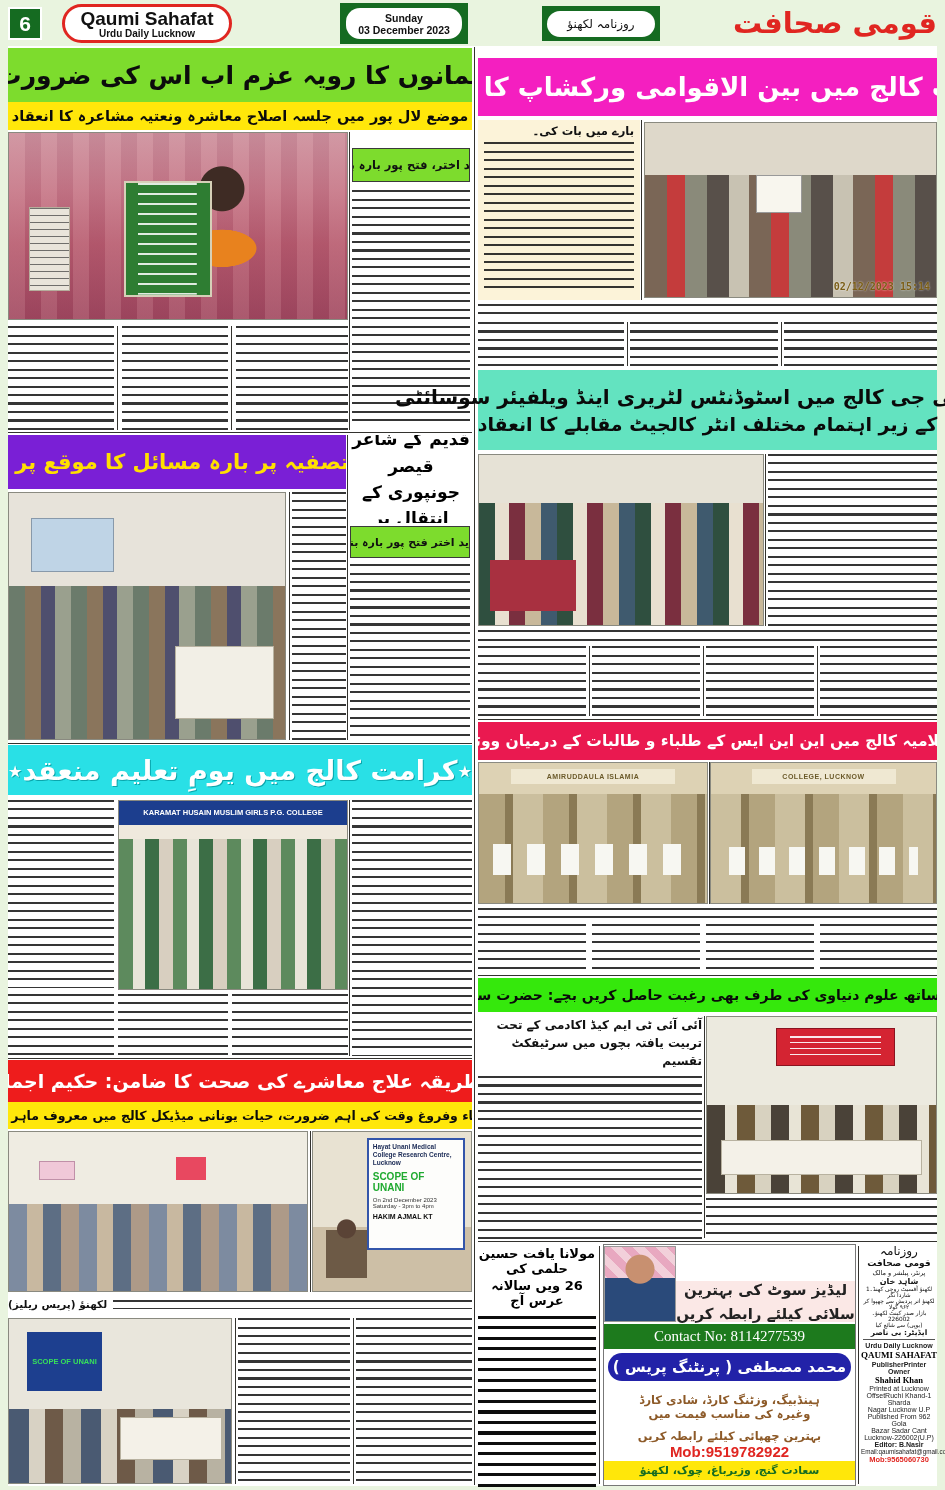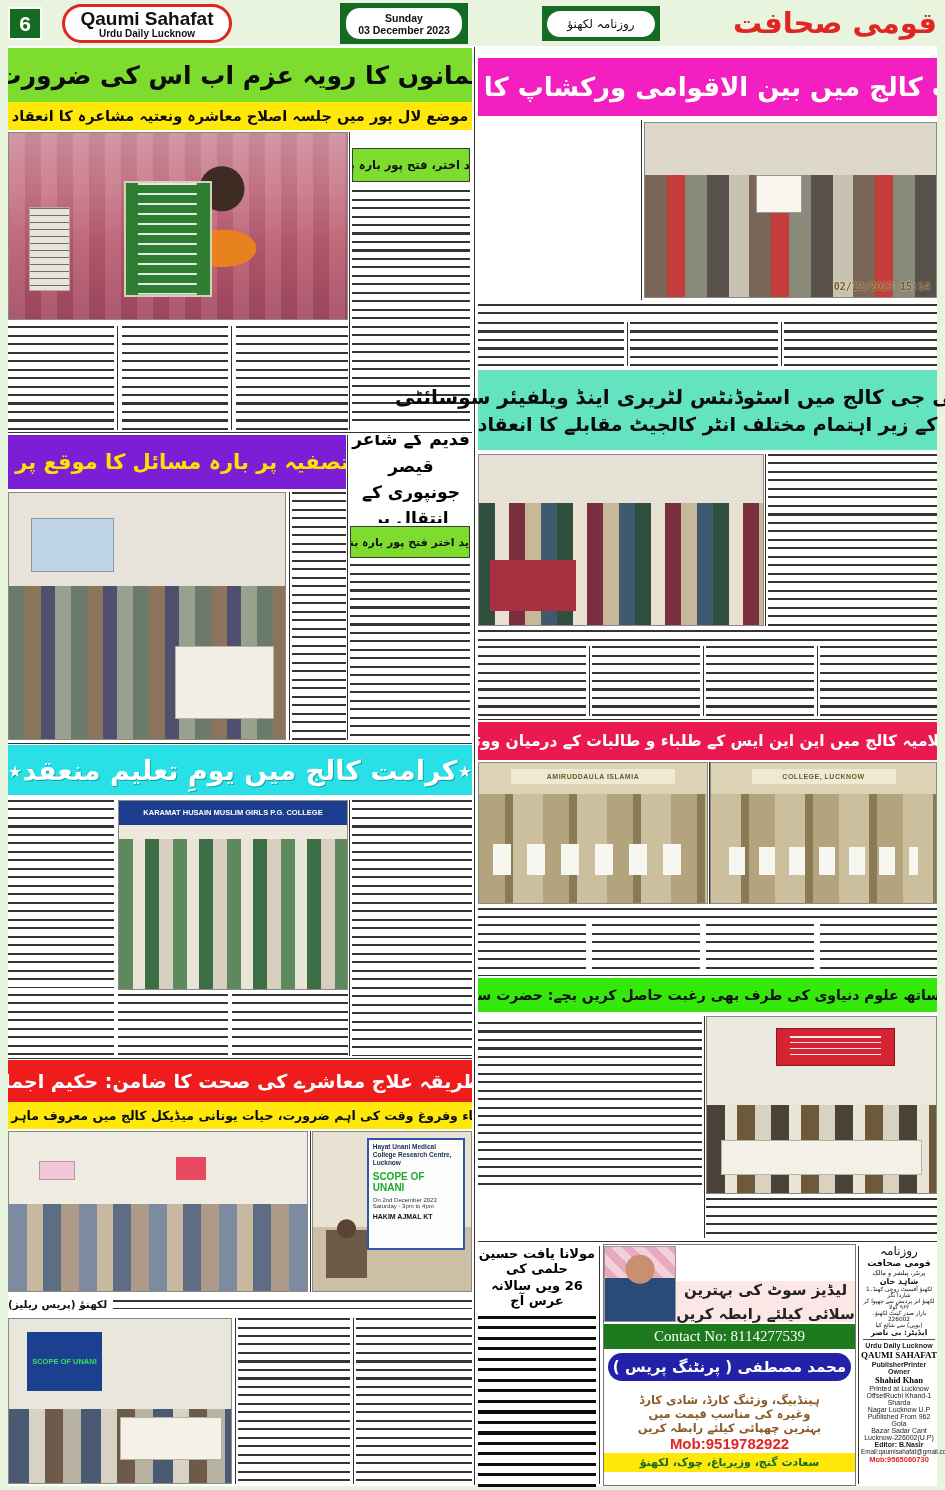--- a/index.html
+++ b/index.html
@@ -135,20 +135,24 @@
   </div>
   <div class="abs sim" style="left:238px;top:1318px;width:112px;height:166px;"></div>
   <div class="abs sim" style="left:356px;top:1318px;width:116px;height:166px;"></div>
   <div class="abs rule" style="left:235px;top:1318px;width:1px;height:166px;"></div>
   <div class="abs rule" style="left:353px;top:1318px;width:1px;height:166px;"></div>
 
   <div class="abs rule" style="left:474px;top:47px;width:1px;height:1438px;"></div>
 
   <div class="abs band" style="left:478px;top:58px;width:459px;height:58px;background:#f41fc0;color:#fff;font-size:26px;">٭کرامت کالج میں بین الاقوامی ورکشاپ کا انعقاد٭</div>
 
+  <div class="abs" style="left:478px;top:120px;width:162px;height:180px;background:#fcf3d9;padding:4px 6px;box-sizing:border-box;">
+    <div class="rtl" style="font-size:11.5px;font-weight:700;color:#111;margin-bottom:4px;">بارے میں بات کی۔</div>
+    <div class="sim" style="width:100%;height:148px;"></div>
+  </div>
 
   <div class="abs photo" style="left:644px;top:122px;width:293px;height:176px;background:
       linear-gradient(180deg,#ded8ca 0 30%, rgba(0,0,0,0) 30%),
       repeating-linear-gradient(90deg,#7a6656 0 22px,#c43c3c 22px 40px,#8a8a7a 40px 62px,#58504a 62px 84px,#c8c2b2 84px 104px),
       linear-gradient(180deg,#d2ccc0 0 100%);">
     <div class="abs" style="left:38%;top:30%;width:16%;height:22%;background:#f8f6ee;border:1px solid #999;"></div>
     <div class="stamp">02/12/2023  15:14</div>
   </div>
   <div class="abs rule" style="left:641px;top:120px;width:1px;height:180px;"></div>
 
@@ -204,20 +208,21 @@
   <div class="abs sim" style="left:478px;top:908px;width:459px;height:12px;"></div>
   <div class="abs sim" style="left:478px;top:924px;width:108px;height:48px;"></div>
   <div class="abs sim" style="left:592px;top:924px;width:108px;height:48px;"></div>
   <div class="abs sim" style="left:706px;top:924px;width:108px;height:48px;"></div>
   <div class="abs sim" style="left:820px;top:924px;width:117px;height:48px;"></div>
   <div class="abs rule" style="left:478px;top:975px;width:459px;height:1px;"></div>
 
   <div class="abs band" style="left:478px;top:978px;width:459px;height:34px;background:#35e80c;color:#0a0a0a;font-size:14px;">علوم دینیہ کے ساتھ علوم دنیاوی کی طرف بھی رغبت حاصل کریں بچے: حضرت سید ایوب اشرف</div>
 
   <div class="abs" style="left:478px;top:1016px;width:224px;height:222px;">
+    <div class="rtl" style="font-size:12px;font-weight:700;color:#111;line-height:1.5;">آئی آئی ٹی ایم کیڈ اکادمی کے تحت تربیت یافتہ بچوں میں سرٹیفکٹ تقسیم</div>
     <div class="sim" style="width:100%;height:168px;margin-top:6px;"></div>
   </div>
 
   <div class="abs photo" style="left:706px;top:1016px;width:231px;height:178px;background:
       linear-gradient(180deg,#eceadf 0 50%, rgba(0,0,0,0) 50%),
       repeating-linear-gradient(90deg,#4a4238 0 18px,#e8e4d6 18px 30px,#6e5a3a 30px 48px,#d8d2c0 48px 64px),
       linear-gradient(180deg,#e2ded0 0 100%);">
     <div class="abs" style="left:30%;top:6%;width:52%;height:22%;background:#d42432;border:1px solid #8a1420;background-image:repeating-linear-gradient(to bottom,rgba(255,255,255,.9) 0 1.5px,transparent 1.5px 6px);background-size:78% 60%;background-position:center;background-repeat:no-repeat;"></div>
     <div class="abs" style="left:6%;top:70%;width:88%;height:20%;background:#f4f1e8;border:1px solid #b8b2a0;"></div>
   </div>
@@ -240,21 +245,21 @@
           repeating-linear-gradient(45deg,#e8a8c0 0 8px,#f2d0da 8px 16px);border:1px solid #999;box-sizing:border-box;"></div>
       <div style="flex:1;background:#fbe8e6;display:flex;flex-direction:column;align-items:center;justify-content:center;direction:rtl;margin-top:35px;">
         <div style="font-size:15px;font-weight:700;color:#222;">لیڈیز سوٹ کی بہترین</div>
         <div style="font-size:15px;font-weight:700;color:#222;margin-top:6px;">سلائی کیلئے رابطہ کریں</div>
       </div>
     </div>
     <div style="background:#1d7a1d;color:#fff;font-family:'Liberation Serif',serif;font-size:15px;text-align:center;padding:4px 0;margin-top:2px;">Contact No: 8114277539</div>
     <div class="rtl" style="background:#2222a8;color:#fff;font-size:15px;font-weight:700;text-align:center;border-radius:14px;padding:5px 0;margin:4px 4px 12px 4px;">محمد مصطفی ( پرنٹنگ پریس )</div>
     <div class="rtl" style="font-size:11.5px;font-weight:700;color:#8d5a28;text-align:center;margin-top:4px;">ہینڈبیگ، وزٹنگ کارڈ، شادی کارڈ</div>
     <div class="rtl" style="font-size:11.5px;font-weight:700;color:#8d5a28;text-align:center;">وغیرہ کی مناسب قیمت میں</div>
-    <div class="rtl" style="font-size:11.5px;font-weight:700;color:#8d5a28;text-align:center;">بہترین چھپائی کیلئے رابطہ کریں</div>
+    <div class="rtl" style="font-size:11.5px;font-weight:700;color:#8d5a28;text-align:center;margin-top:8px;">بہترین چھپائی کیلئے رابطہ کریں</div>
     <div style="font-size:15px;font-weight:700;color:#e02621;text-align:center;font-family:'Liberation Sans',sans-serif;">Mob:9519782922</div>
     <div class="rtl" style="background:#ffe70a;color:#156b21;font-size:11px;font-weight:700;text-align:center;padding:3px 0;margin-top:1px;">سعادت گنج، وزیرباغ، چوک، لکھنؤ</div>
   </div>
   <div class="abs rule" style="left:858px;top:1246px;width:1px;height:238px;"></div>
 
   <div class="abs" style="left:861px;top:1244px;width:76px;height:242px;text-align:center;">
     <div class="rtl" style="text-align:center;font-size:12px;color:#111;">روزنامہ</div>
     <div class="rtl" style="text-align:center;font-size:9px;font-weight:700;color:#111;">قومی صحافت</div>
     <div class="rtl" style="text-align:center;font-size:6.5px;color:#111;margin-top:1px;">پرنٹر، پبلشر و مالک</div>
     <div class="rtl" style="text-align:center;font-size:8px;font-weight:700;color:#111;">شاہد خان</div>

